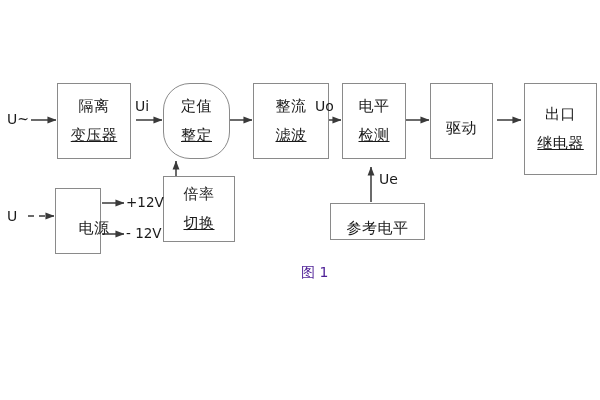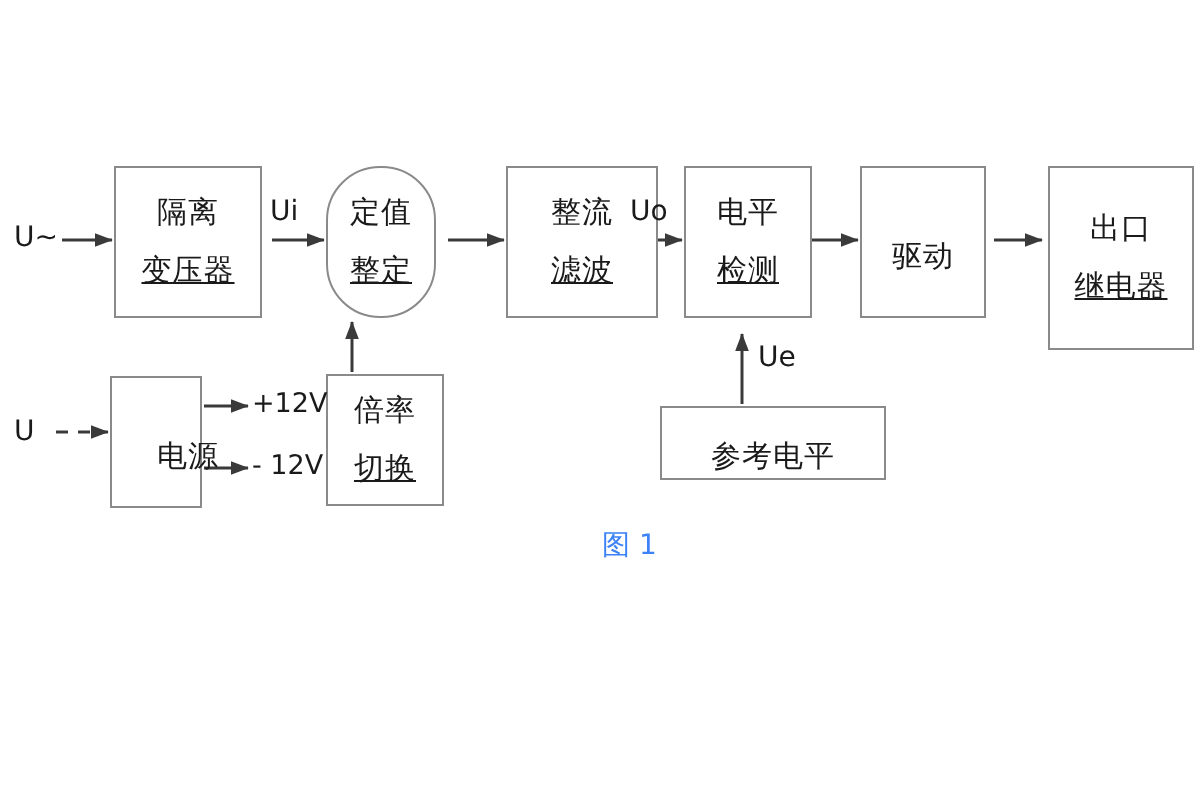--- a/index.html
+++ b/index.html
@@ -47,21 +47,21 @@
     color: #1a1a1a;
     white-space: nowrap;
     line-height: 1;
   }
   .lbl.small {
     font-size: 13.5px;
   }
   .caption {
     position: absolute;
     font-size: 14px;
-    color: #3b82f6;
+    color: #4c1d95;
     white-space: nowrap;
   }
   
   #wires {
     position: absolute;
     left: 0;
     top: 0;
     width: 600px;
     height: 400px;
     pointer-events: none;
@@ -103,21 +103,21 @@
 
       <line x1="102" y1="234" x2="124" y2="234" marker-end="url(#arw)"></line>
     </g>
   </svg>
 
   <div class="block" style="left:57px; top:83px; width:74px; height:76px;">
     <div class="line">隔离</div>
     <div class="line">变压器</div>
   </div>
 
-  <div class="block" style="left:163px; top:83px; width:55px; height:76px;border-radius:27px;">
+  <div class="block" style="left:163px; top:83px; width:67px; height:76px;border-radius:27px;">
     <div class="line">定值</div>
     <div class="line">整定</div>
   </div>
 
   <div class="block" style="left:253px; top:83px; width:76px; height:76px;">
     <div class="line">整流</div>
     <div class="line">滤波</div>
   </div>
 
   <div class="block" style="left:342px; top:83px; width:64px; height:76px;">
@@ -131,26 +131,26 @@
 
   <div class="block" style="left:524px; top:83px; width:73px; height:92px;">
     <div class="line">出口</div>
     <div class="line">继电器</div>
   </div>
 
   <div class="block single" style="left:55px; top:188px; width:46px; height:66px;padding-left:32px;">
     <div class="line">电源</div>
   </div>
 
-  <div class="block" style="left:163px; top:187px; width:59px; height:66px;">
+  <div class="block" style="left:163px; top:176px; width:72px; height:66px;">
     <div class="line">倍率</div>
     <div class="line">切换</div>
   </div>
 
-  <div class="block single" style="left:330px; top:203px; width:113px; height:37px;">
+  <div class="block single" style="left:330px; top:203px; width:95px; height:37px;">
     <div class="line">参考电平</div>
   </div>
 
   <div class="lbl" style="left:7px; top:112px;">U~</div>
   <div class="lbl" style="left:135px; top:99px;">Ui</div>
   <div class="lbl" style="left:315px; top:99px;">Uo</div>
   <div class="lbl" style="left:379px; top:172px;">Ue</div>
   <div class="lbl" style="left:7px; top:209px;">U</div>
   <div class="lbl small" style="left:126px; top:196px;">+12V</div>
   <div class="lbl small" style="left:126px; top:227px;">- 12V</div>

